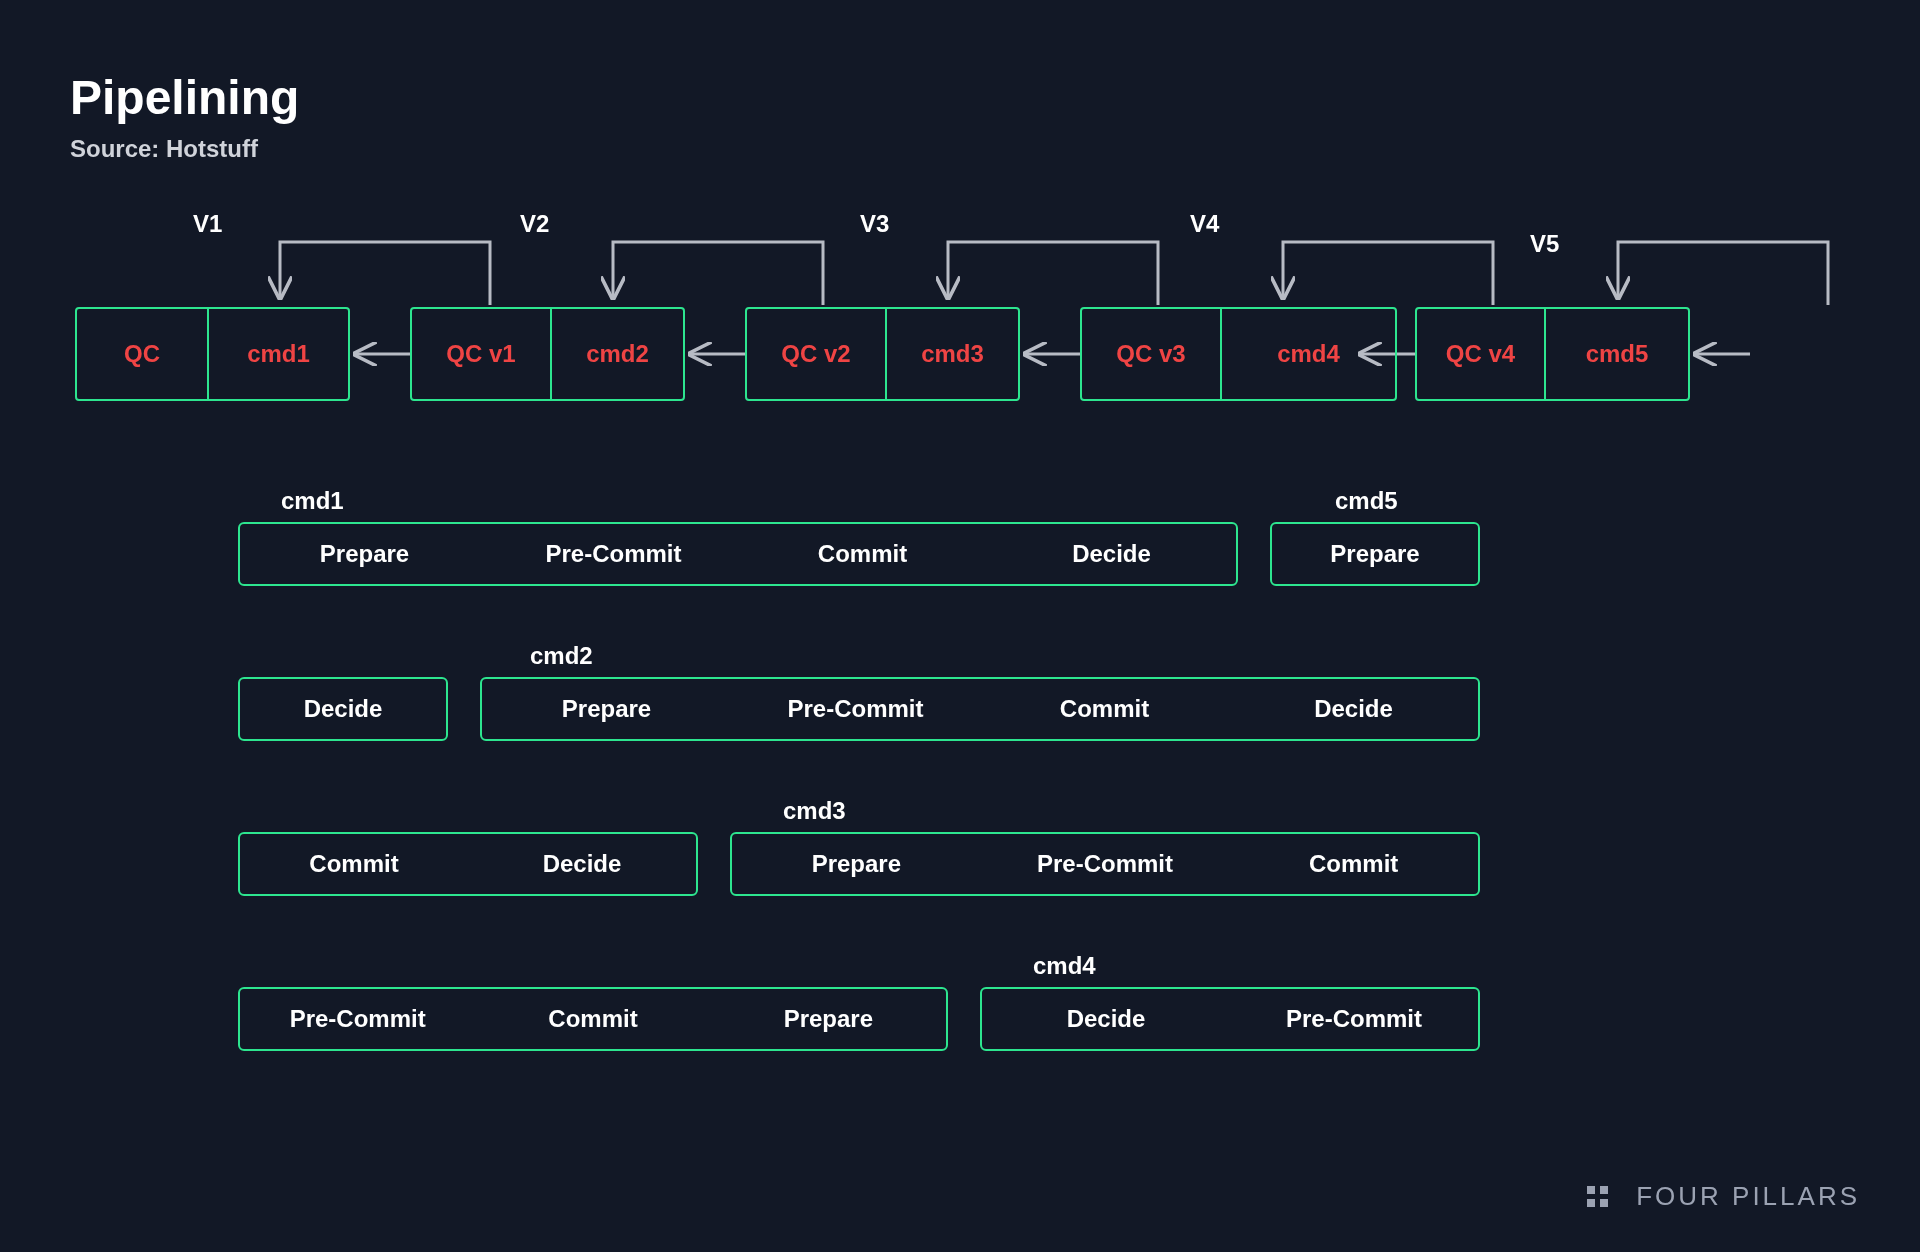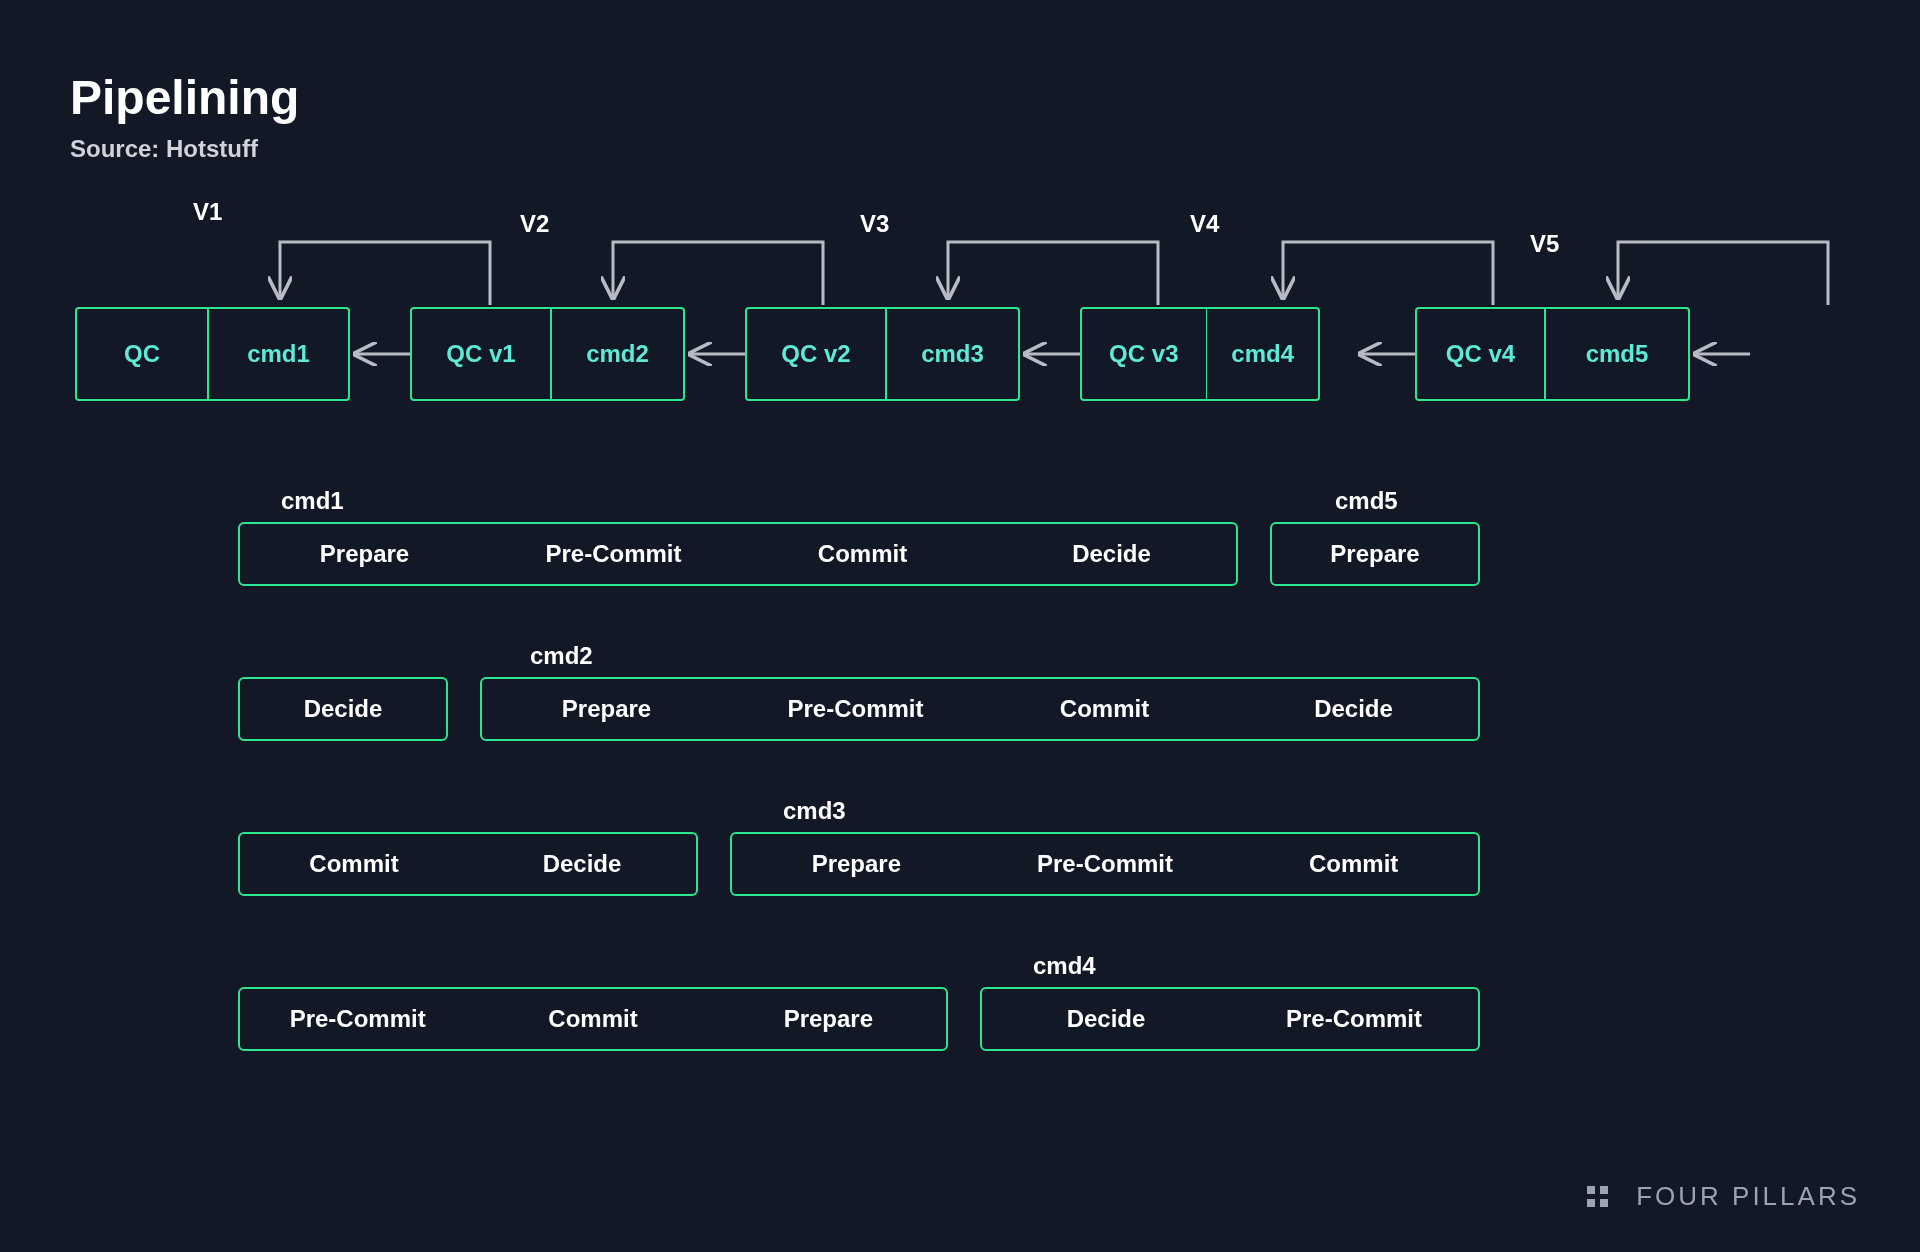--- a/index.html
+++ b/index.html
@@ -39,21 +39,21 @@
     border-radius: 4px;
     display: flex;
     height: 94px;
   }
   .node-cell {
     display: flex;
     align-items: center;
     justify-content: center;
     font-size: 24px;
     font-weight: 600;
-    color: #5eead4;
+    color: #ef4444;
     padding: 0 24px;
   }
   .node-div {
     width: 2px;
     background: #2de58f;
     height: 100%;
   }
   .arrow-svg {
     position: absolute;
   }
@@ -104,21 +104,21 @@
     font-weight: 500;
     letter-spacing: 3px;
   }
 </style>
 </head>
 <body>
 
 <div class="title">Pipelining</div>
 <div class="source">Source: Hotstuff</div>
 
-<div class="version-label" style="left:193px; top:198px;">V1</div>
+<div class="version-label" style="left:193px; top:210px;">V1</div>
 <div class="version-label" style="left:520px; top:210px;">V2</div>
 <div class="version-label" style="left:860px; top:210px;">V3</div>
 <div class="version-label" style="left:1190px; top:210px;">V4</div>
 <div class="version-label" style="left:1530px; top:210px;margin-top:20px;">V5</div>
 
 <svg class="arrow-svg" width="1920" height="440" style="left:0; top:0;">
   <defs>
     <marker id="ah" viewBox="0 0 10 10" refX="9" refY="5" markerWidth="8" markerHeight="8" orient="auto">
       <path d="M 0 0 L 10 5 L 0 10" fill="none" stroke="#b7bbc4" stroke-width="1.5"></path>
     </marker>
@@ -149,21 +149,21 @@
 <div class="node" style="left:410px; top:307px; width:275px;">
   <div class="node-cell" style="width:138px;">QC v1</div>
   <div class="node-div"></div>
   <div class="node-cell" style="flex:1;">cmd2</div>
 </div>
 <div class="node" style="left:745px; top:307px; width:275px;">
   <div class="node-cell" style="width:138px;">QC v2</div>
   <div class="node-div"></div>
   <div class="node-cell" style="flex:1;">cmd3</div>
 </div>
-<div class="node" style="left:1080px; top:307px; width:240px;">
+<div class="node" style="left:1080px; top:307px; width:317px;">
   <div class="node-cell" style="width:138px;">QC v3</div>
   <div class="node-div"></div>
   <div class="node-cell" style="flex:1;">cmd4</div>
 </div>
 <div class="node" style="left:1415px; top:307px; width:275px;">
   <div class="node-cell" style="width:127px;">QC v4</div>
   <div class="node-div"></div>
   <div class="node-cell" style="flex:1;">cmd5</div>
 </div>
 

